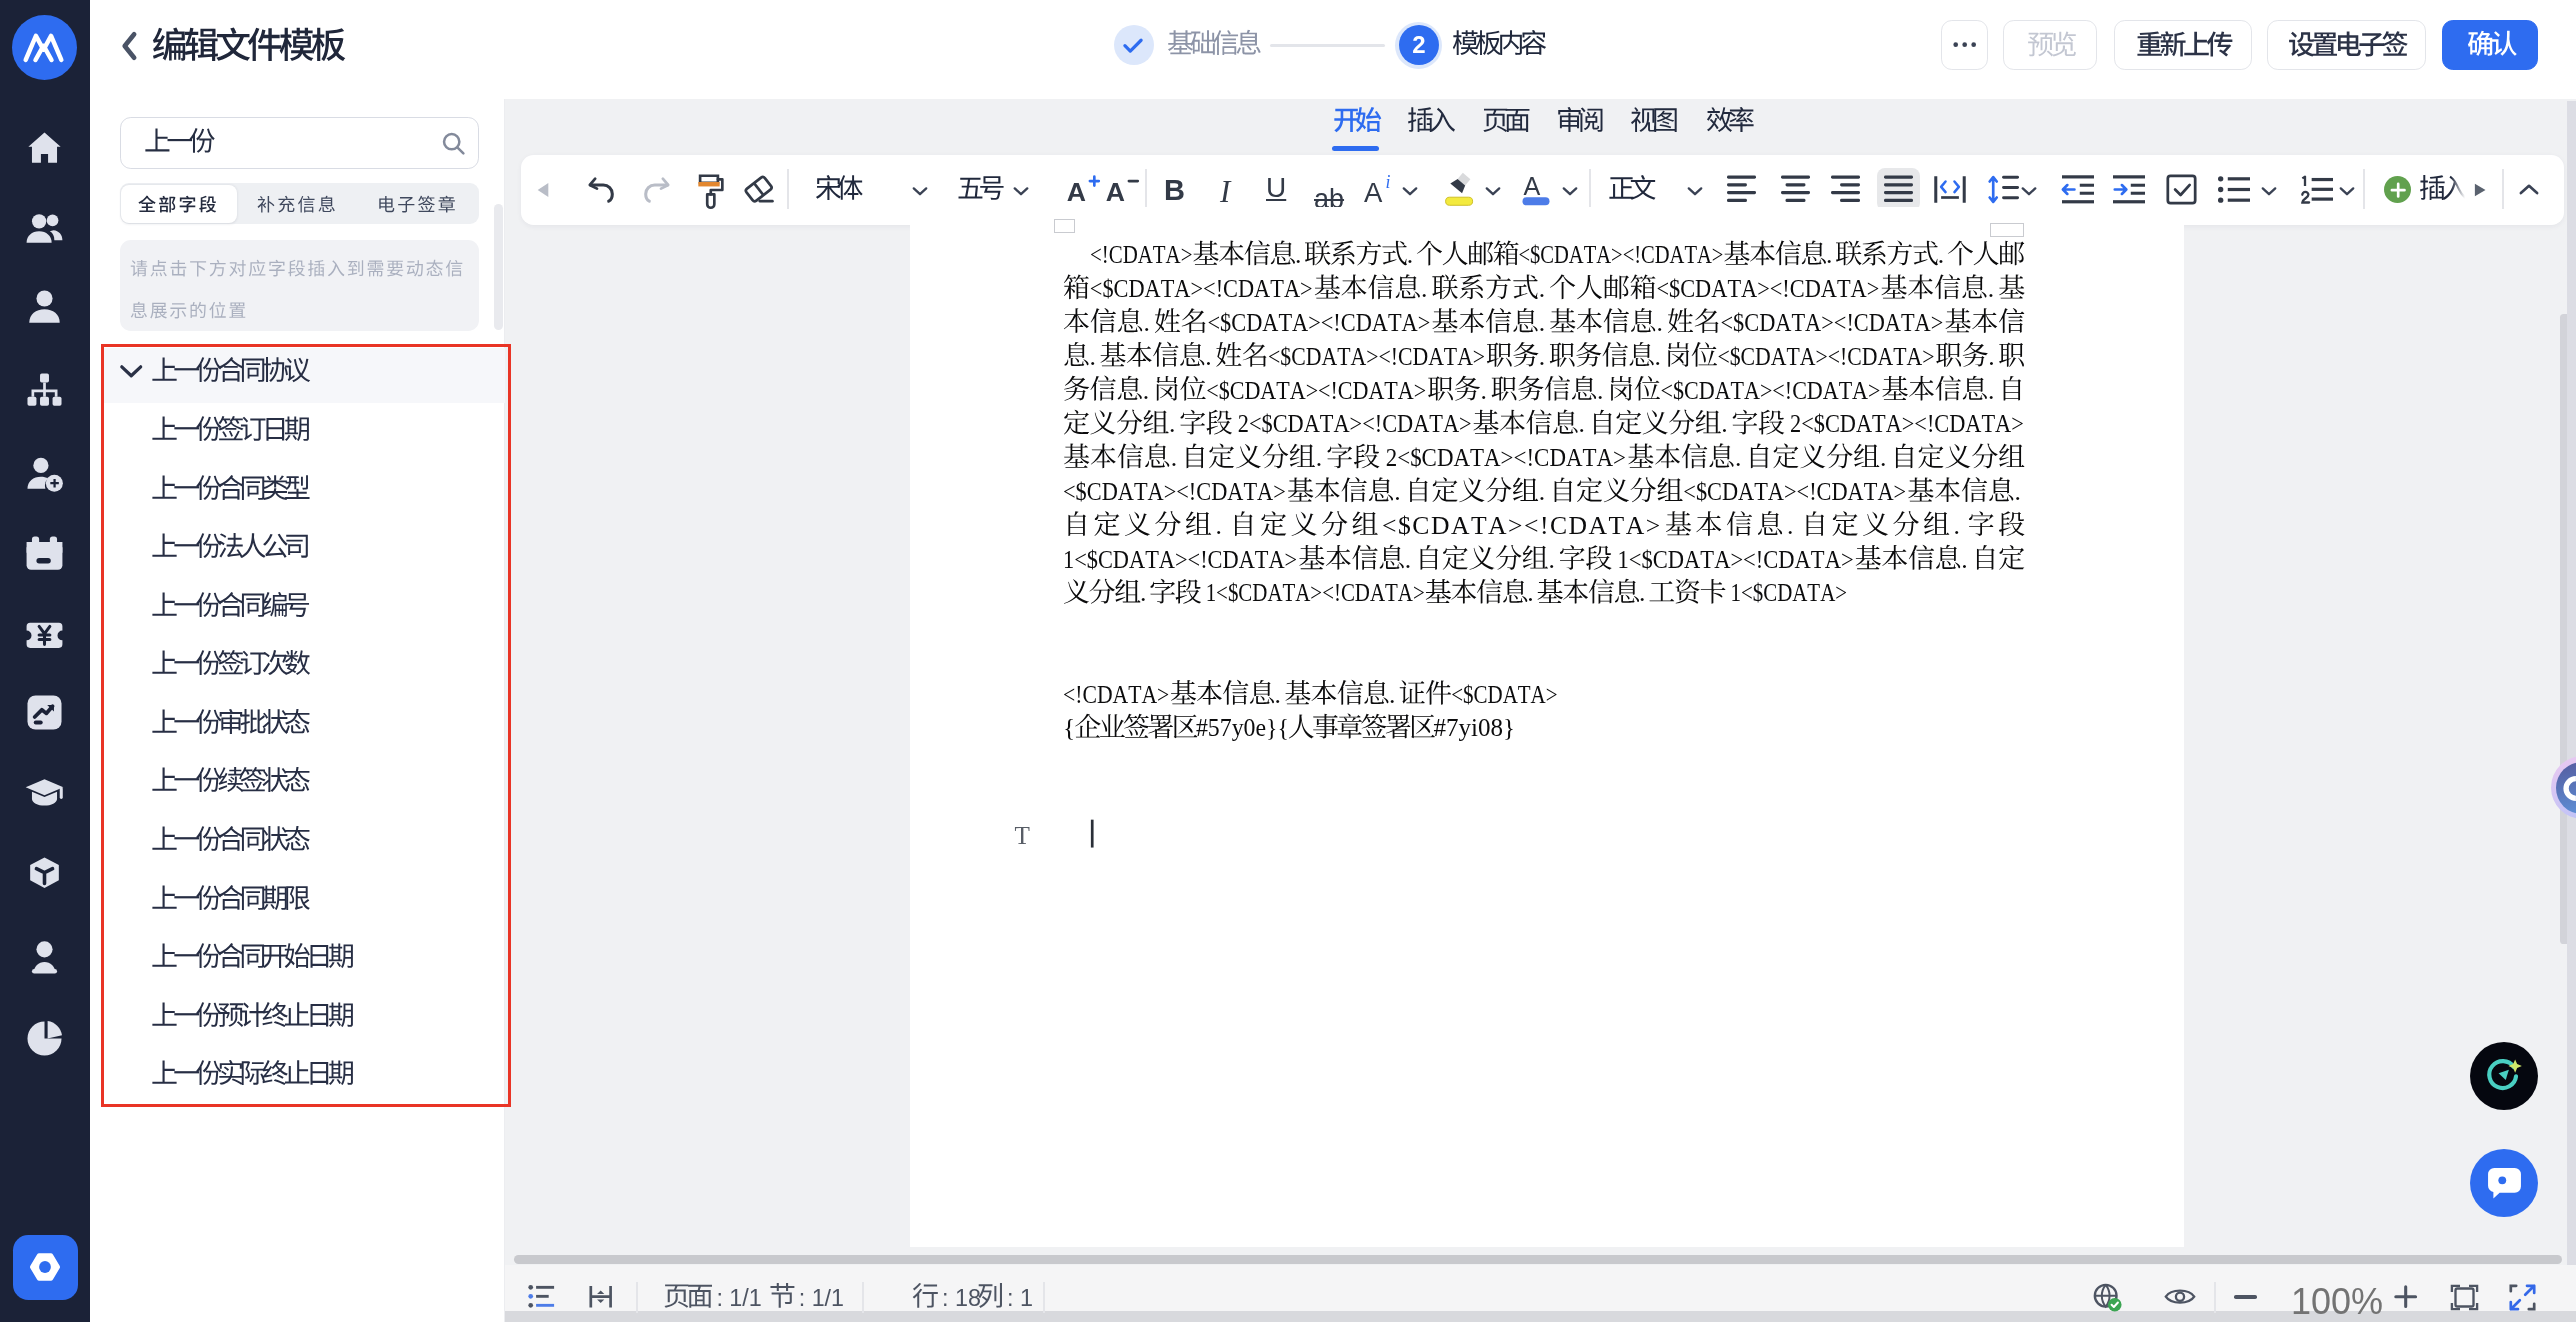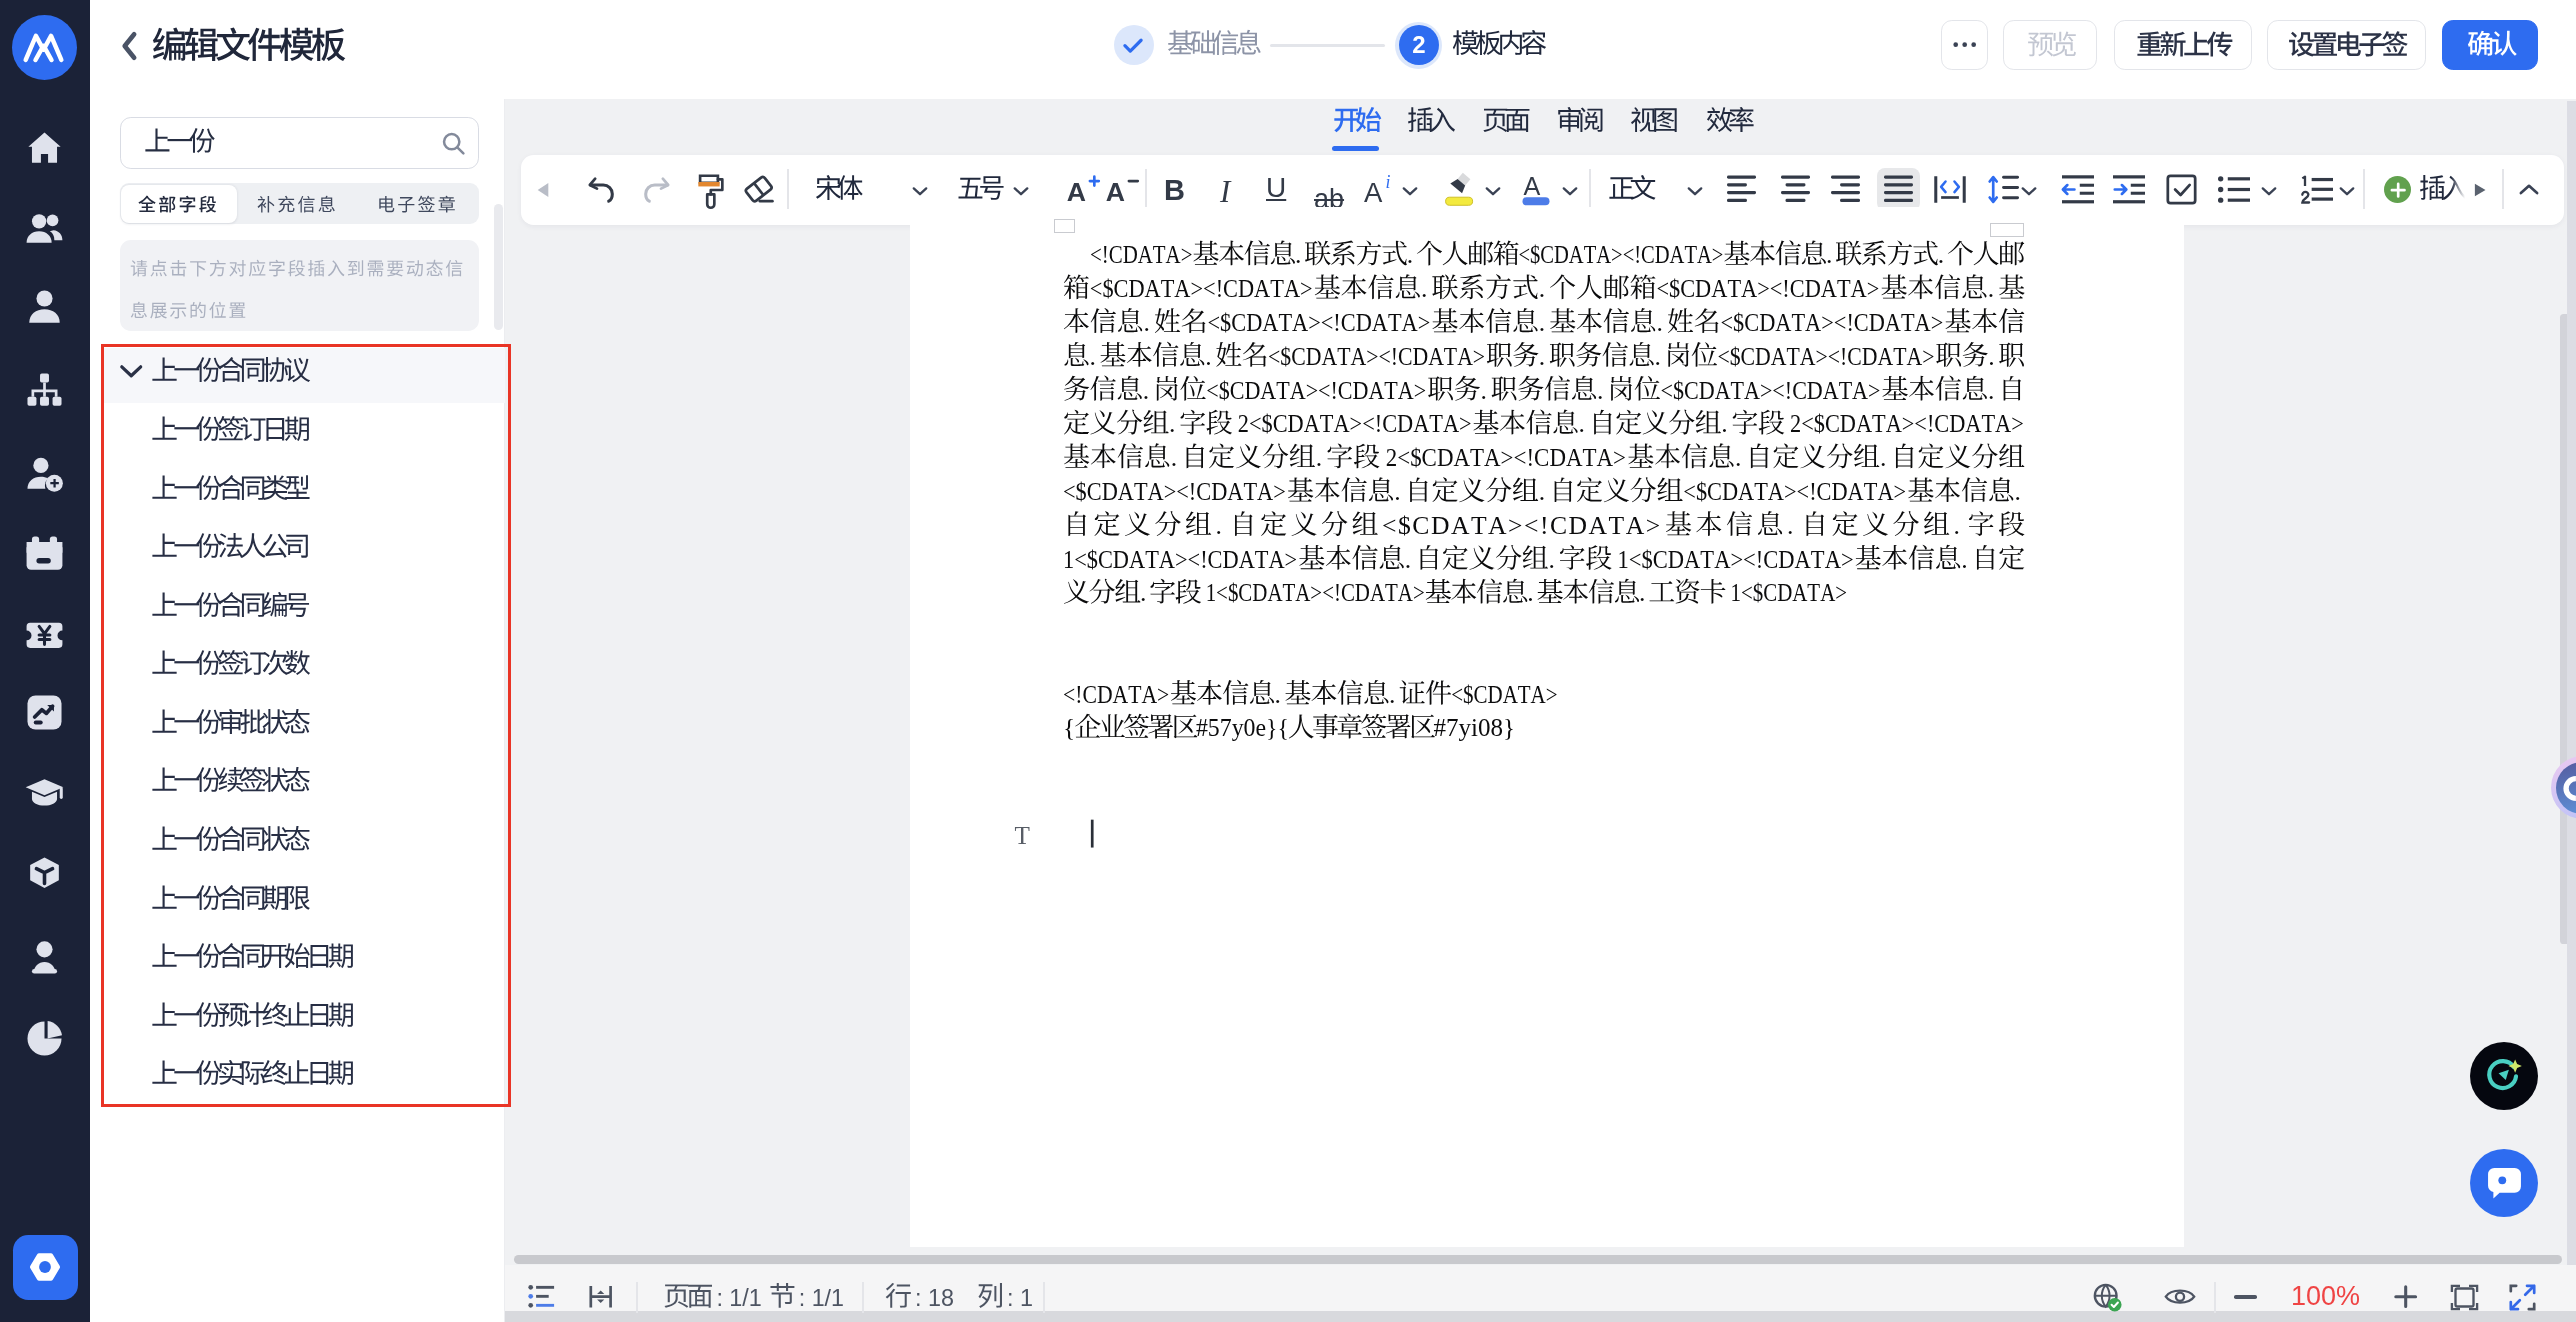--- a/index.html
+++ b/index.html
@@ -1013,21 +1013,21 @@
       <text x="52" y="22.88" font-family="Liberation Sans" font-size="26"> : 1/1</text>
     </svg>
   </div>
 <div style="position:absolute;left:769px;top:1285px">
     <svg class="r " style="width:75px;height:23.4px;" viewBox="0 0 83.81 26" fill="#4d5462">
       <use href="#s8282" transform="translate(0 22.88)scale(0.03)"></use>
       <text x="26" y="22.88" font-family="Liberation Sans" font-size="26"> : 1/1</text>
     </svg>
   </div>
 <div class="abs" style="left:862px;top:1282px;width:1.8px;height:31px;background:#e4e5e9"></div>
-<div style="position:absolute;left:885px;top:1285px">
+<div style="position:absolute;left:912px;top:1285px">
     <svg class="r " style="width:69px;height:23.4px;" viewBox="0 0 76.59 26" fill="#4d5462">
       <use href="#s884c" transform="translate(0 22.88)scale(0.03)"></use>
       <text x="26" y="22.88" font-family="Liberation Sans" font-size="26"> : 18</text>
     </svg>
   </div>
 <div style="position:absolute;left:977px;top:1285px">
     <svg class="r " style="width:56px;height:23.4px;" viewBox="0 0 62.13 26" fill="#4d5462">
       <use href="#s5217" transform="translate(0 22.88)scale(0.03)"></use>
       <text x="26" y="22.88" font-family="Liberation Sans" font-size="26"> : 1</text>
     </svg>
@@ -1045,21 +1045,21 @@
     <path d="M14 2 a19 19 0 0 0 0 24 a19 19 0 0 0 0-24 M2.5 14 h23" fill="none" stroke="#4d5462" stroke-width="2.2"></path>
     <circle cx="24" cy="24" r="7.5" fill="#3ba452"></circle>
     <path d="M20.5 24 l2.5 2.5 4.5-5" stroke="#fff" stroke-width="2.2" fill="none" stroke-linecap="round" stroke-linejoin="round"></path>
   </svg>
 <svg class="abs r" style="left:2164px;top:1285px" width="32" height="23.4" viewBox="0 0 36 26">
     <path d="M2 13 C8 4 28 4 34 13 C28 22 8 22 2 13 Z" fill="none" stroke="#4d5462" stroke-width="2.6"></path>
     <circle cx="18" cy="13" r="4.6" fill="none" stroke="#4d5462" stroke-width="2.6"></circle>
   </svg>
 <div class="abs" style="left:2214px;top:1282px;width:1.8px;height:31px;background:#e4e5e9"></div>
 <div class="abs" style="left:2234px;top:1295px;width:23.4px;height:3.6px;background:#4d5462;border-radius:1.8px"></div>
-<div class="abs" style="left:2291px;top:1281px;font-size:27px;color:#ef4444">100%</div>
+<div class="abs" style="left:2291px;top:1281px;font-size:36px;color:#737373">100%</div>
 <svg class="abs r" style="left:2394px;top:1285px" width="23.4" height="23.4" viewBox="0 0 26 26" stroke="#4d5462" stroke-width="3.4" stroke-linecap="round">
     <path d="M13 2 v22 M2 13 h22"></path>
   </svg>
 <svg class="abs r" style="left:2450px;top:1284px" width="29" height="27" viewBox="0 0 32 30">
     <rect x="6" y="5" width="20" height="20" rx="2" fill="none" stroke="#4d5462" stroke-width="2.6"></rect>
     <path d="M2 9 v-7 h9 M30 9 v-7 h-9 M2 21 v7 h9 M30 21 v7 h-9" fill="none" stroke="#4d5462" stroke-width="2.6"></path>
   </svg>
 <svg class="abs r" style="left:2509px;top:1284px" width="27" height="27" viewBox="0 0 30 30">
     <path d="M20 2 h8 v8 M28 2 L18 12 M10 28 H2 v-8 M2 28 L12 18" fill="none" stroke="#3468e8" stroke-width="3" stroke-linecap="round" stroke-linejoin="round"></path>
     <path d="M2 8 V2 h6 M22 28 h6 v-6" fill="none" stroke="#4d5462" stroke-width="3" stroke-linecap="round"></path>

